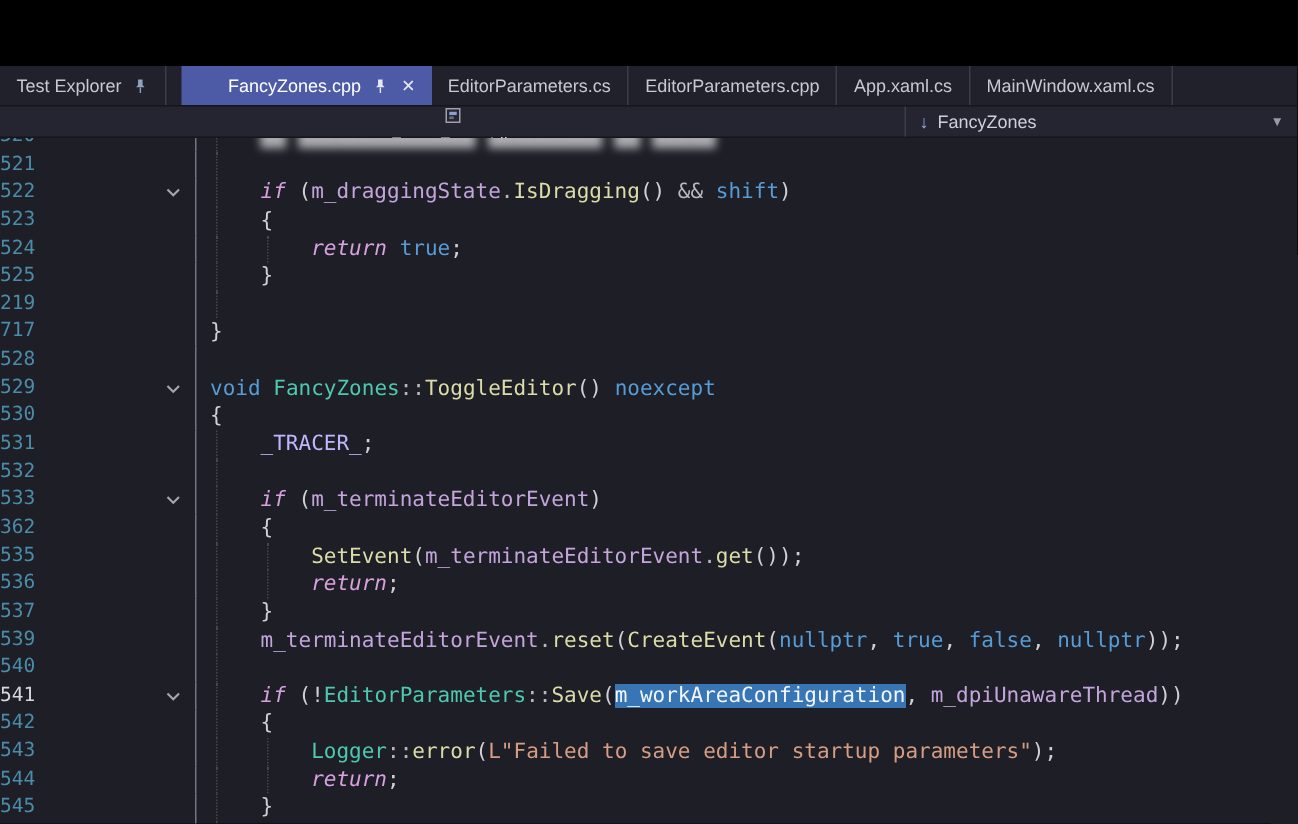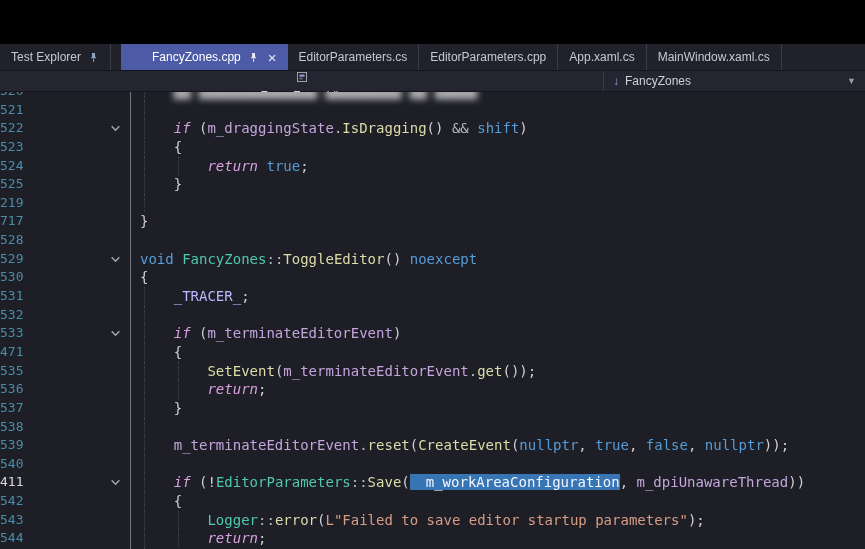--- a/index.html
+++ b/index.html
@@ -46,21 +46,21 @@
 
   .tk-pl    { color:var(--tk-pl); }
   .tk-op    { color:var(--tk-op); }
   .tk-kw    { color:var(--tk-kw); }
   .tk-ctrl  { color:var(--tk-ctrl);font-style:italic; }
   .tk-type  { color:var(--tk-type); }
   .tk-fn    { color:var(--tk-fn); }
   .tk-field { color:var(--tk-field); }
   .tk-macro { color:var(--tk-macro); }
   .tk-str   { color:var(--tk-str); }
-  .tk-sel   { background:var(--sel-bg); color:var(--sel-text);padding-left:16px; }
+  .tk-sel   { background:var(--sel-bg); color:var(--sel-text); }
 </style>
 </head>
 <body>
 
 <div class="app">
 
   <div class="tabbar">
     <div class="tab tool">
       <span>Test Explorer</span>
       <span class="pin">
@@ -131,28 +131,27 @@
         <div class="line"><span class="ln">528</span><span class="fold"></span><span class="code"></span></div>
         <div class="line"><span class="ln">529</span><span class="fold"><svg width="11" height="11" viewBox="0 0 10 10">
               <polyline points="1.5,3 5,6.5 8.5,3" fill="none" stroke="currentColor" stroke-width="1.3"></polyline>
             </svg></span><span class="code"><span class="tk-kw">void</span><span class="tk-pl"> </span><span class="tk-type">FancyZones</span><span class="tk-op">::</span><span class="tk-fn">ToggleEditor</span><span class="tk-pl">() </span><span class="tk-kw">noexcept</span></span></div>
         <div class="line"><span class="ln">530</span><span class="fold"></span><span class="code"><span class="tk-pl">{</span></span></div>
         <div class="line"><i class="guide" style="left: 144px;"></i><span class="ln">531</span><span class="fold"></span><span class="code"><span class="tk-pl">    </span><span class="tk-macro">_TRACER_</span><span class="tk-pl">;</span></span></div>
         <div class="line"><i class="guide" style="left: 144px;"></i><span class="ln">532</span><span class="fold"></span><span class="code"></span></div>
         <div class="line"><i class="guide" style="left: 144px;"></i><span class="ln">533</span><span class="fold"><svg width="11" height="11" viewBox="0 0 10 10">
               <polyline points="1.5,3 5,6.5 8.5,3" fill="none" stroke="currentColor" stroke-width="1.3"></polyline>
             </svg></span><span class="code"><span class="tk-pl">    </span><span class="tk-ctrl">if</span><span class="tk-pl"> (</span><span class="tk-field">m_terminateEditorEvent</span><span class="tk-pl">)</span></span></div>
-        <div class="line"><i class="guide" style="left: 144px;"></i><span class="ln">471</span><span class="fold"></span><span class="code"><span class="tk-pl">    {</span></span></div>
+        <div class="line"><i class="guide" style="left: 144px;"></i><span class="ln">362</span><span class="fold"></span><span class="code"><span class="tk-pl">    {</span></span></div>
         <div class="line"><i class="guide" style="left: 144px;"></i><i class="guide" style="left: 177.72px;"></i><span class="ln">535</span><span class="fold"></span><span class="code"><span class="tk-pl">        </span><span class="tk-fn">SetEvent</span><span class="tk-pl">(</span><span class="tk-field">m_terminateEditorEvent</span><span class="tk-op">.</span><span class="tk-fn">get</span><span class="tk-pl">());</span></span></div>
         <div class="line"><i class="guide" style="left: 144px;"></i><i class="guide" style="left: 177.72px;"></i><span class="ln">536</span><span class="fold"></span><span class="code"><span class="tk-pl">        </span><span class="tk-ctrl">return</span><span class="tk-pl">;</span></span></div>
         <div class="line"><i class="guide" style="left: 144px;"></i><span class="ln">537</span><span class="fold"></span><span class="code"><span class="tk-pl">    }</span></span></div>
-        <div class="line"><i class="guide" style="left: 144px;"></i><span class="ln">538</span><span class="fold"></span><span class="code"></span></div>
         <div class="line"><i class="guide" style="left: 144px;"></i><span class="ln">539</span><span class="fold"></span><span class="code"><span class="tk-pl">    </span><span class="tk-field">m_terminateEditorEvent</span><span class="tk-op">.</span><span class="tk-fn">reset</span><span class="tk-pl">(</span><span class="tk-fn">CreateEvent</span><span class="tk-pl">(</span><span class="tk-kw">nullptr</span><span class="tk-pl">, </span><span class="tk-kw">true</span><span class="tk-pl">, </span><span class="tk-kw">false</span><span class="tk-pl">, </span><span class="tk-kw">nullptr</span><span class="tk-pl">));</span></span></div>
         <div class="line"><i class="guide" style="left: 144px;"></i><span class="ln">540</span><span class="fold"></span><span class="code"></span></div>
-        <div class="line"><i class="guide" style="left: 144px;"></i><span class="ln cur">411</span><span class="fold"><svg width="11" height="11" viewBox="0 0 10 10">
+        <div class="line"><i class="guide" style="left: 144px;"></i><span class="ln cur">541</span><span class="fold"><svg width="11" height="11" viewBox="0 0 10 10">
               <polyline points="1.5,3 5,6.5 8.5,3" fill="none" stroke="currentColor" stroke-width="1.3"></polyline>
             </svg></span><span class="code"><span class="tk-pl">    </span><span class="tk-ctrl">if</span><span class="tk-pl"> (!</span><span class="tk-type">EditorParameters</span><span class="tk-op">::</span><span class="tk-fn">Save</span><span class="tk-pl">(</span><span class="tk-sel">m_workAreaConfiguration</span><span class="tk-pl">, </span><span class="tk-field">m_dpiUnawareThread</span><span class="tk-pl">))</span></span></div>
         <div class="line"><i class="guide" style="left: 144px;"></i><span class="ln">542</span><span class="fold"></span><span class="code"><span class="tk-pl">    {</span></span></div>
         <div class="line"><i class="guide" style="left: 144px;"></i><i class="guide" style="left: 177.72px;"></i><span class="ln">543</span><span class="fold"></span><span class="code"><span class="tk-pl">        </span><span class="tk-type">Logger</span><span class="tk-op">::</span><span class="tk-fn">error</span><span class="tk-pl">(</span><span class="tk-str">L"Failed to save editor startup parameters"</span><span class="tk-pl">);</span></span></div>
         <div class="line"><i class="guide" style="left: 144px;"></i><i class="guide" style="left: 177.72px;"></i><span class="ln">544</span><span class="fold"></span><span class="code"><span class="tk-pl">        </span><span class="tk-ctrl">return</span><span class="tk-pl">;</span></span></div>
         <div class="line"><i class="guide" style="left: 144px;"></i><span class="ln">545</span><span class="fold"></span><span class="code"><span class="tk-pl">    }</span></span></div>
         <div class="line"><i class="guide" style="left: 144px;"></i><span class="ln">546</span><span class="fold"></span><span class="code"></span></div>
       </div>
   </div>
 

